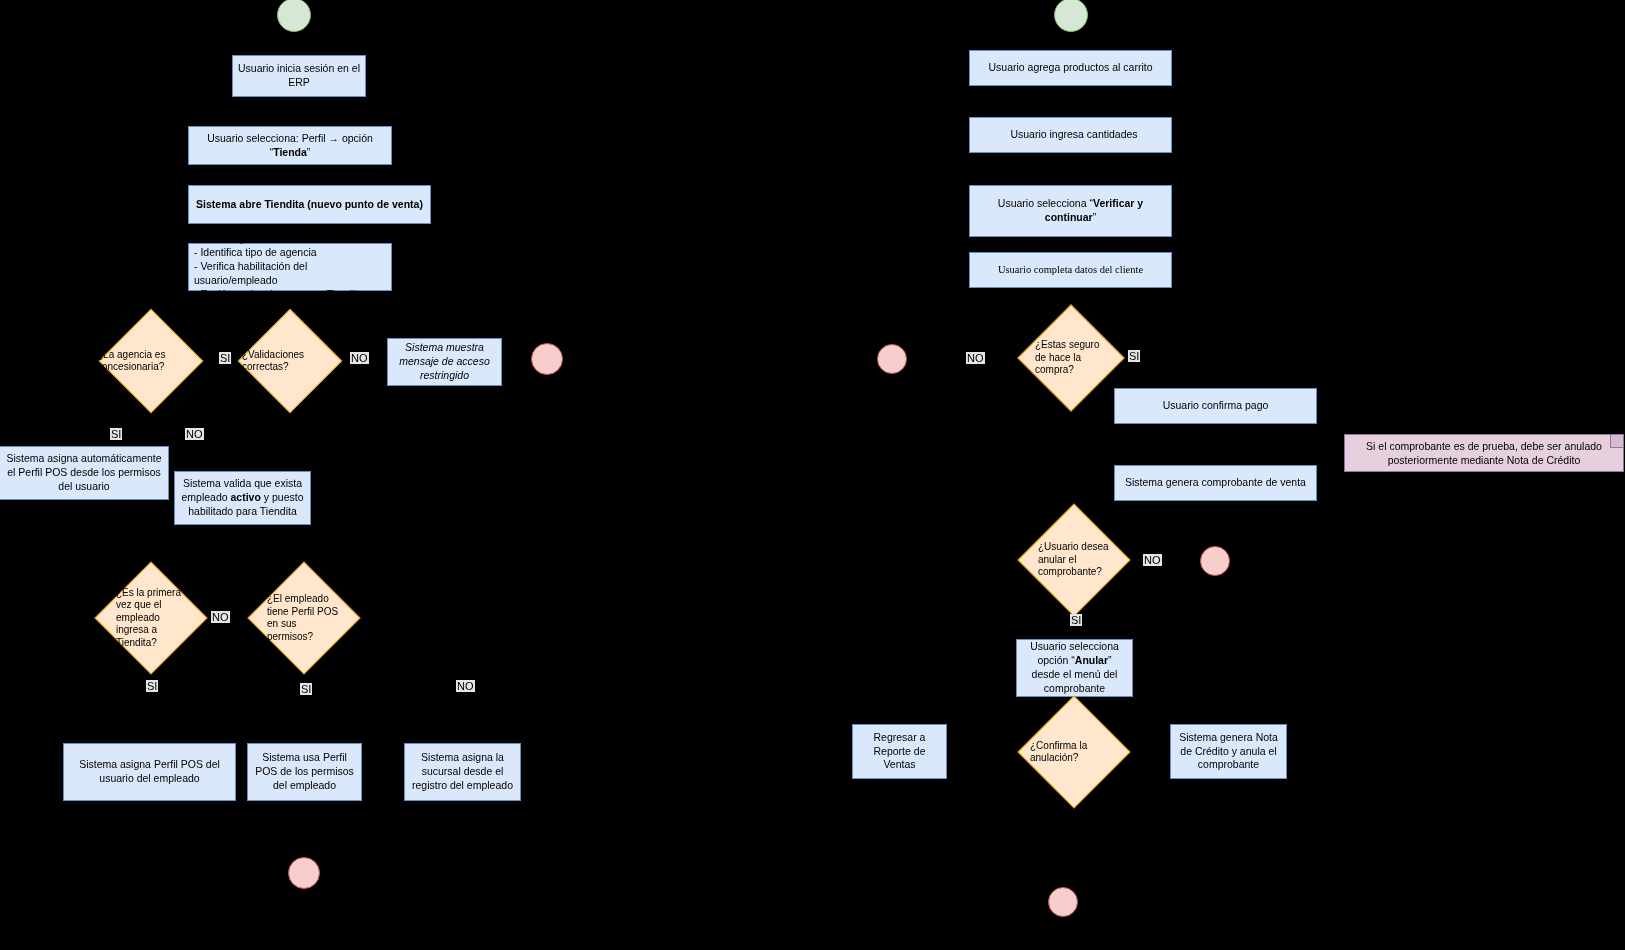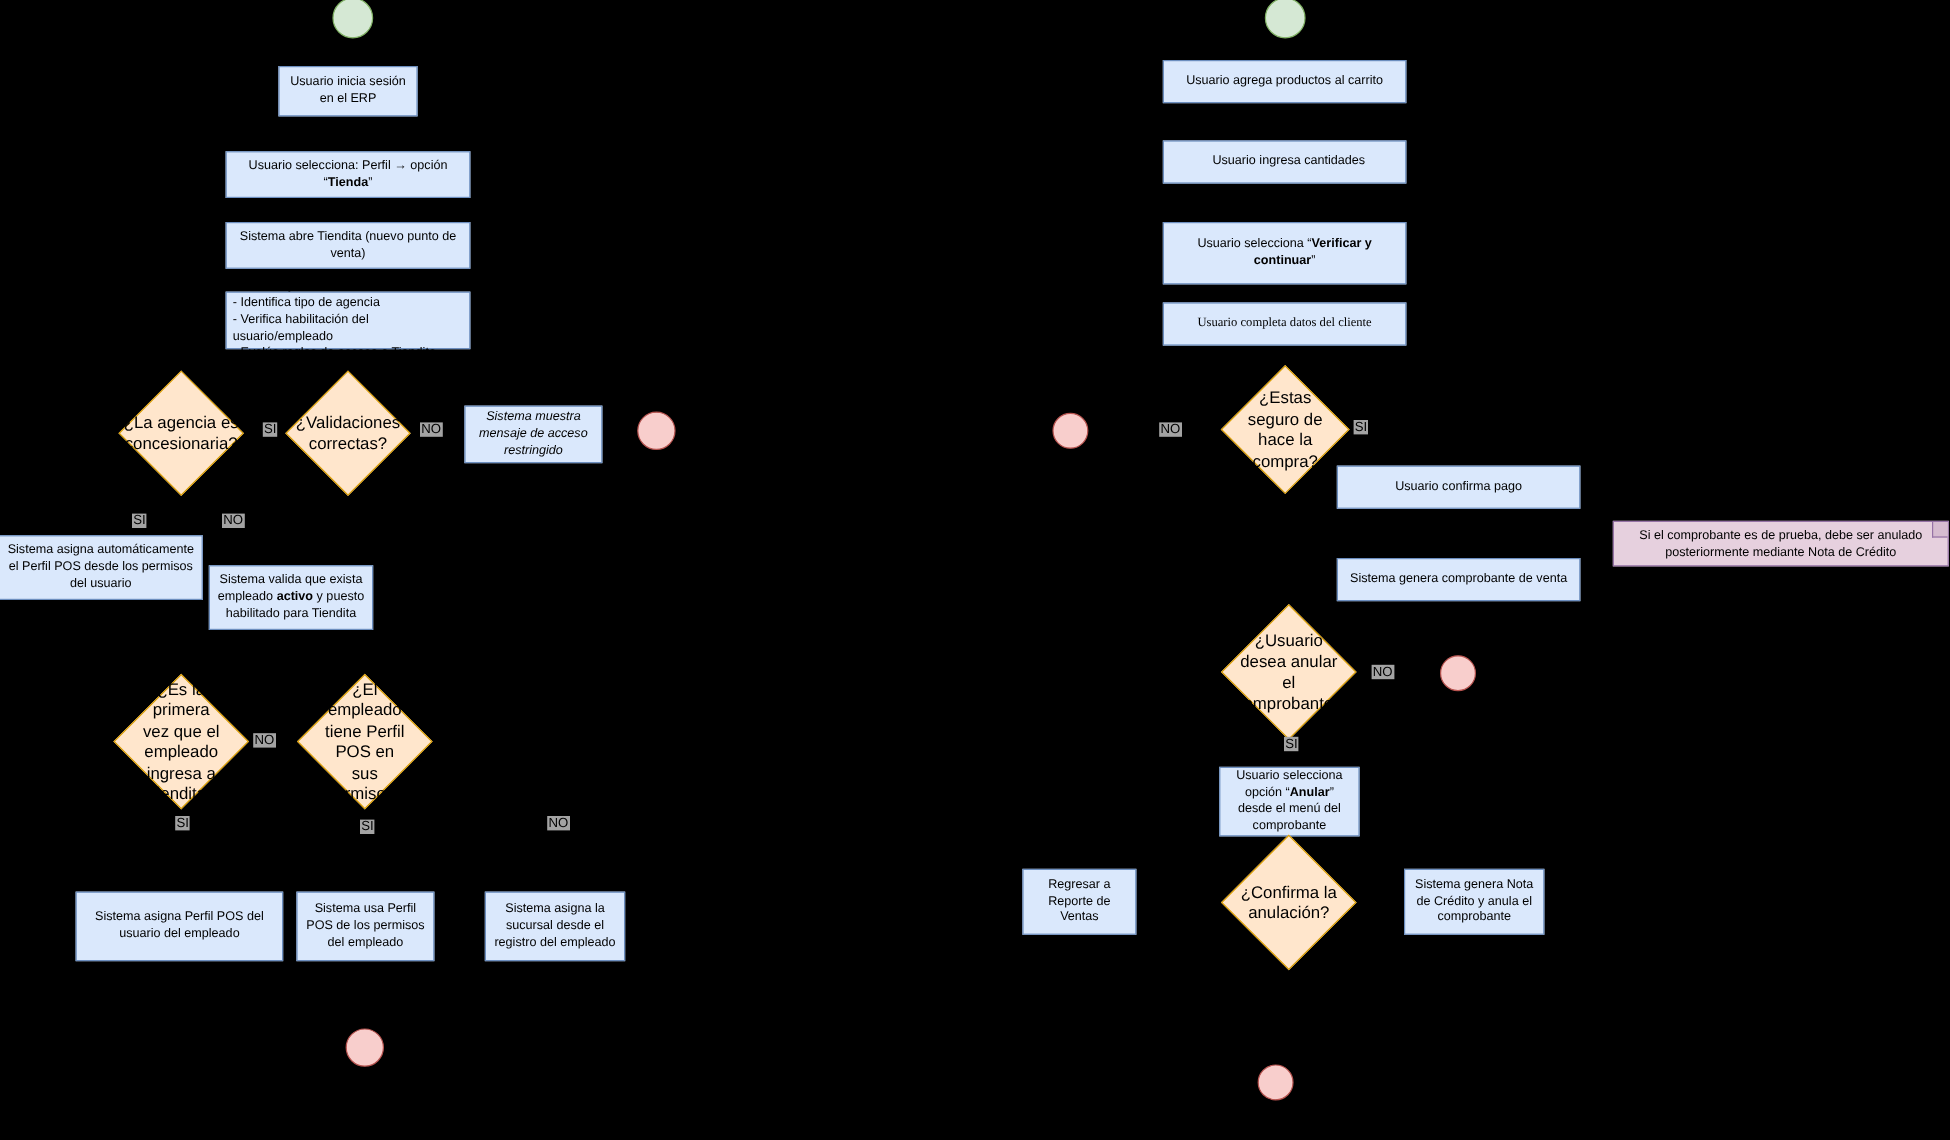--- a/index.html
+++ b/index.html
@@ -59,63 +59,63 @@
     background:#ffe6cc;
     border:1px solid #d79b00;
     box-sizing:border-box;
   }
   .dia-label{
     position:absolute;
     left:0;top:0;
     display:flex;
     align-items:center;
     justify-content:center;
-    text-align:center;
-    font-size:14px;
+    text-align:left;
+    font-size:10px;
     line-height:1.25;
     color:#000;
     white-space:pre-line;
     pointer-events:none;
   }
 
   .terminator{
     position:absolute;
     border-radius:50%;
     box-sizing:border-box;
   }
   .start-node{background:#d5e8d4;border:1.5px solid #82b366;}
   .end-node{background:#f8cecc;border:1.5px solid #b85450;}
 
   .edge-label{
     position:absolute;
-    background:#a3a3a3;
+    background:#e5e5e5;
     color:#000;
     font-size:11px;
     line-height:1.1;
     padding:0 1px;
     font-family:"Liberation Sans","DejaVu Sans",sans-serif;
   }
   b{font-weight:bold;}
 </style>
 </head>
 <body>
 
 <div id="canvas">
 
   <div class="terminator start-node" style="left:277px;top:-2px;width:34px;height:34px;"></div>
 
-  <div class="node process" style="left:232px;top:55px;width:116px;height:42px;">
+  <div class="node process" style="left:232px;top:55px;width:134px;height:42px;">
     <span class="t">Usuario inicia sesión en el ERP</span>
   </div>
 
   <div class="node process" style="left:188px;top:126px;width:204px;height:39px;">
     <span class="t"><span>Usuario selecciona: Perfil → opción “</span><b>Tienda</b><span>”</span></span>
   </div>
 
-  <div class="node process" style="left:188px;top:185px;width:204px;height:39px;">
+  <div class="node process" style="left:188px;top:185px;width:243px;height:39px;font-weight:bold;">
     <span class="t">Sistema abre Tiendita (nuevo punto de venta)</span>
   </div>
 
   <div class="node process left-align" style="left:188px;top:243px;width:204px;height:48px;">
     <span class="t"><span>   Sistema ejecuta validaciones iniciales:</span><br><span>- Identifica tipo de agencia</span><br><span>- Verifica habilitación del usuario/empleado</span><br><span>- Evalúa reglas de acceso a Tiendita</span></span>
   </div>
 
   <div class="node decision" style="left:151px;top:361px;">
     <div class="dia" style="left:-37px;top:-37px;width:74px;height:74px;"></div>
     <div class="dia-label" style="left:-54px;top:-22px;width:108px;height:44px;">¿La agencia es concesionaria?</div>

